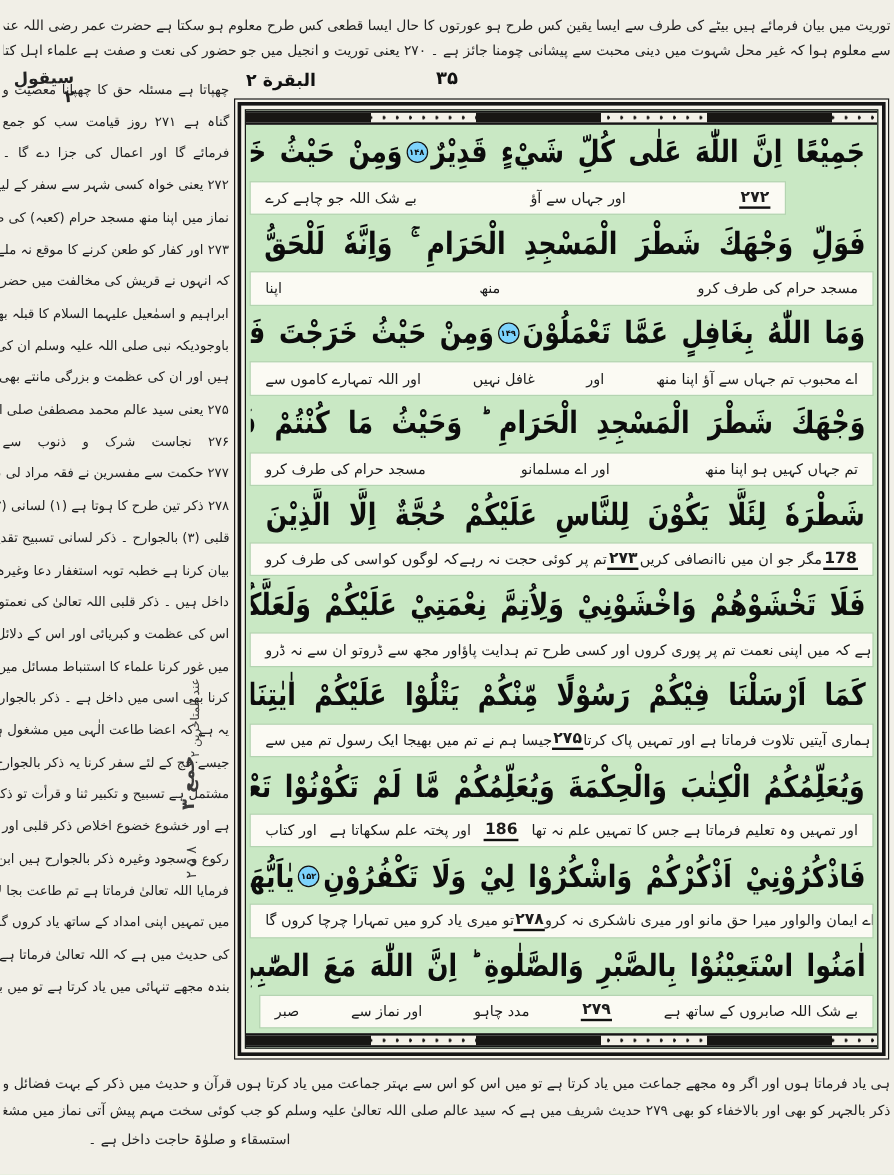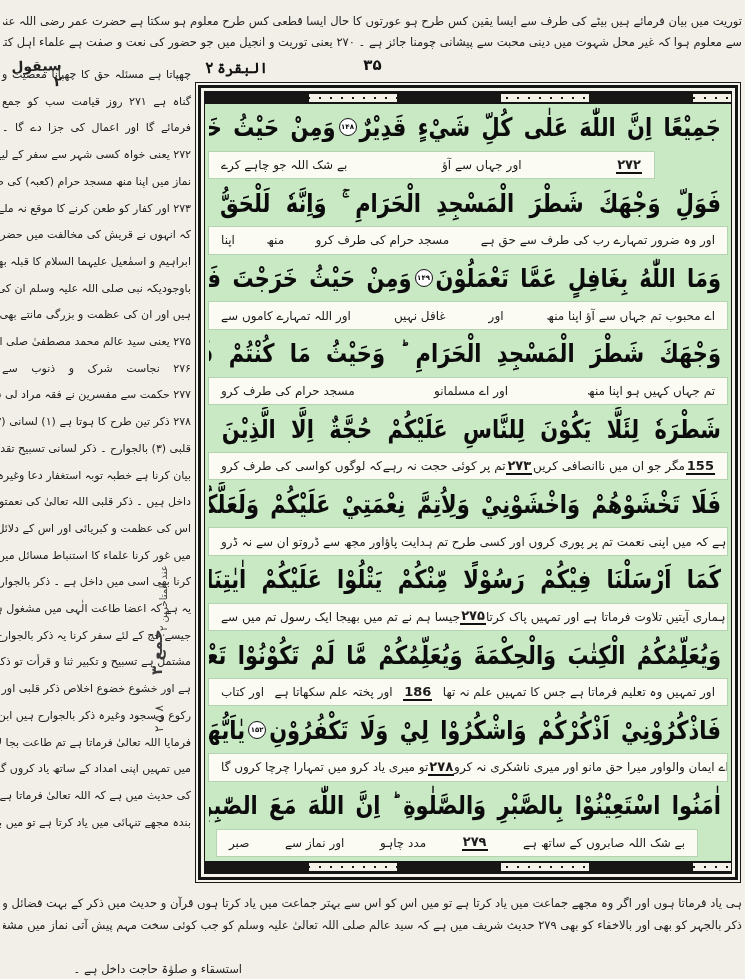--- a/index.html
+++ b/index.html
@@ -21,21 +21,21 @@
     position:absolute;top:58px;left:2px;width:60px;
     font-size:14px;font-weight:bold;direction:rtl;color:#222;
     transform:rotate(-2deg);
   }
   .page-number{
     position:absolute;top:56px;left:50%;transform:translateX(-50%);
     font-size:15px;font-weight:bold;color:#111;letter-spacing:1px;
   }
   .surah-title{
     position:absolute;top:60px;left:205px;
-    font-size:14.5px;font-weight:bold;direction:rtl;color:#111;font-family:Liberation Serif, serif;
+    font-size:14.5px;font-weight:bold;direction:rtl;color:#111;
   }
   
   .margin-notes{
     position:absolute;top:62px;left:0;width:193px;height:828px;
     direction:rtl;font-size:11px;line-height:26.7px;color:#222;
     overflow:hidden;
   }
   .margin-notes .mline{
     text-align:justify;text-align-last:justify;
     white-space:nowrap;overflow:hidden;padding:0 2px;
@@ -72,21 +72,21 @@
   .rows{flex:1 1 auto;display:flex;flex-direction:column;padding:2px 4px;}
   .row-arabic{
     flex:1.62;display:flex;direction:rtl;align-items:center;
     justify-content:space-between;padding:0 6px;
     font-size:21px;font-weight:bold;color:#0c0c0c;white-space:nowrap;overflow:hidden;
   }
   .row-arabic .seg{transform:scaleY(1.22);word-spacing:4px;}
   .row-arabic .seg.stretch{display:block;width:100%;text-align:justify;text-align-last:justify;word-spacing:8px;}
   .ayah-circle{
     flex:0 0 auto;width:16px;height:16px;border:1.4px solid #111;border-radius:50%;
-    background:#ffffff;display:inline-flex;align-items:center;justify-content:center;
+    background:#7dd3fc;display:inline-flex;align-items:center;justify-content:center;
     font-size:7px;font-weight:bold;letter-spacing:-0.5px;margin:0 3px;
     transform:none;
   }
   .row-urdu{
     flex:1;display:flex;direction:ltr;align-items:center;justify-content:space-between;
     background:#fbfaf3;margin:3px 0;padding:0 12px;
     font-size:12px;color:#1c1c1c;white-space:nowrap;overflow:hidden;
     box-shadow:0 0 0 1px rgba(120,150,120,0.25);
   }
   .row-urdu .useg{direction:rtl;}
@@ -94,21 +94,21 @@
     font-weight:bold;font-size:13px;
     border-bottom:2px solid #111;direction:rtl;padding:0 1px;
   }
   
   .bottom-notes{
     position:absolute;top:892px;left:3px;width:739px;direction:rtl;
     font-size:11.5px;line-height:22px;color:#232323;
   }
   .bottom-notes .nline{text-align:justify;text-align-last:justify;white-space:nowrap;overflow:hidden;}
   .bottom-notes .lastline{
-    margin-top:22px;margin-right:500px;white-space:nowrap;
+    margin-top:2px;margin-right:500px;white-space:nowrap;
   }
 </style>
 </head>
 <body>
 
 <div class="top-notes" id="topNotes">
     <div class="nline">توریت میں بیان فرمائے ہیں بیٹے کی طرف سے ایسا یقین کس طرح ہو عورتوں کا حال ایسا قطعی کس طرح معلوم ہو سکتا ہے حضرت عمر رضی اللہ عنہ نے ان کا سر چوم لیا ۔ مسئلہ اس</div>
     <div class="nline">سے معلوم ہوا کہ غیر محل شہوت میں دینی محبت سے پیشانی چومنا جائز ہے ۔ ۲۷۰ یعنی توریت و انجیل میں جو حضور کی نعت و صفت ہے علماء اہل کتاب کا ایک گروہ اس کو حسداً و عناداً دیدہ و دانستہ</div>
   </div>
 
@@ -166,21 +166,20 @@
             <span class="useg">اور جہاں سے آؤ</span>
             <span class="fn">۲۷۲</span>
           </div>
           <div class="row-arabic">
             <span class="seg stretch">فَوَلِّ وَجْهَكَ شَطْرَ الْمَسْجِدِ الْحَرَامِ ۚ وَاِنَّهٗ لَلْحَقُّ مِنْ رَّبِّكَ</span>
           </div>
           <div class="row-urdu">
             <span class="useg">اپنا</span>
             <span class="useg">منھ</span>
             <span class="useg">مسجد حرام کی طرف کرو</span>
-            <span class="useg">اور وہ ضرور تمہارے رب کی طرف سے حق ہے</span>
           </div>
           <div class="row-arabic">
             <span class="seg">وَمَا اللّٰهُ بِغَافِلٍ عَمَّا تَعْمَلُوْنَ</span>
             <span class="ayah-circle">۱۴۹</span>
             <span class="seg">وَمِنْ حَيْثُ خَرَجْتَ فَوَلِّ</span>
           </div>
           <div class="row-urdu">
             <span class="useg">اور اللہ تمہارے کاموں سے</span>
             <span class="useg">غافل نہیں</span>
             <span class="useg">اور</span>
@@ -196,21 +195,21 @@
           </div>
           <div class="row-arabic">
             <span class="seg stretch">شَطْرَهٗ لِئَلَّا يَكُوْنَ لِلنَّاسِ عَلَيْكُمْ حُجَّةٌ اِلَّا الَّذِيْنَ ظَلَمُوْا مِنْهُمْ</span>
           </div>
           <div class="row-urdu">
             <span class="useg">اسی کی طرف کرو</span>
             <span class="useg">کہ لوگوں کو</span>
             <span class="useg">تم پر کوئی حجت نہ رہے</span>
             <span class="fn">۲۷۳</span>
             <span class="useg">مگر جو ان میں ناانصافی کریں</span>
-            <span class="fn">155</span>
+            <span class="fn">178</span>
           </div>
           <div class="row-arabic">
             <span class="seg">فَلَا تَخْشَوْهُمْ وَاخْشَوْنِيْ وَلِاُتِمَّ نِعْمَتِيْ عَلَيْكُمْ وَلَعَلَّكُمْ تَهْتَدُوْنَ</span>
           </div>
           <div class="row-urdu">
             <span class="useg">تو ان سے نہ ڈرو</span>
             <span class="useg">اور مجھ سے ڈرو</span>
             <span class="useg">اور یہ اس لیے ہے کہ میں اپنی نعمت تم پر پوری کروں اور کسی طرح تم ہدایت پاؤ</span>
           </div>
           <div class="row-arabic">
@@ -237,21 +236,21 @@
           </div>
           <div class="row-urdu">
             <span class="useg">تو میری یاد کرو میں تمہارا چرچا کروں گا</span>
             <span class="fn">۲۷۸</span>
             <span class="useg">اور میرا حق مانو اور میری ناشکری نہ کرو</span>
             <span class="useg">اے ایمان والو</span>
           </div>
           <div class="row-arabic">
             <span class="seg">اٰمَنُوا اسْتَعِيْنُوْا بِالصَّبْرِ وَالصَّلٰوةِ ؕ اِنَّ اللّٰهَ مَعَ الصّٰبِرِيْنَ</span>
           </div>
-          <div class="row-urdu" style="margin-right: 30px; margin-left: 8px;">
+          <div class="row-urdu" style="margin-left: 8px;">
             <span class="useg">صبر</span>
             <span class="useg">اور نماز سے</span>
             <span class="useg">مدد چاہو</span>
             <span class="fn">۲۷۹</span>
             <span class="useg">بے شک اللہ صابروں کے ساتھ ہے</span>
           </div>
         </div>
       <div class="ornament"></div>
     </div>
   </div>

